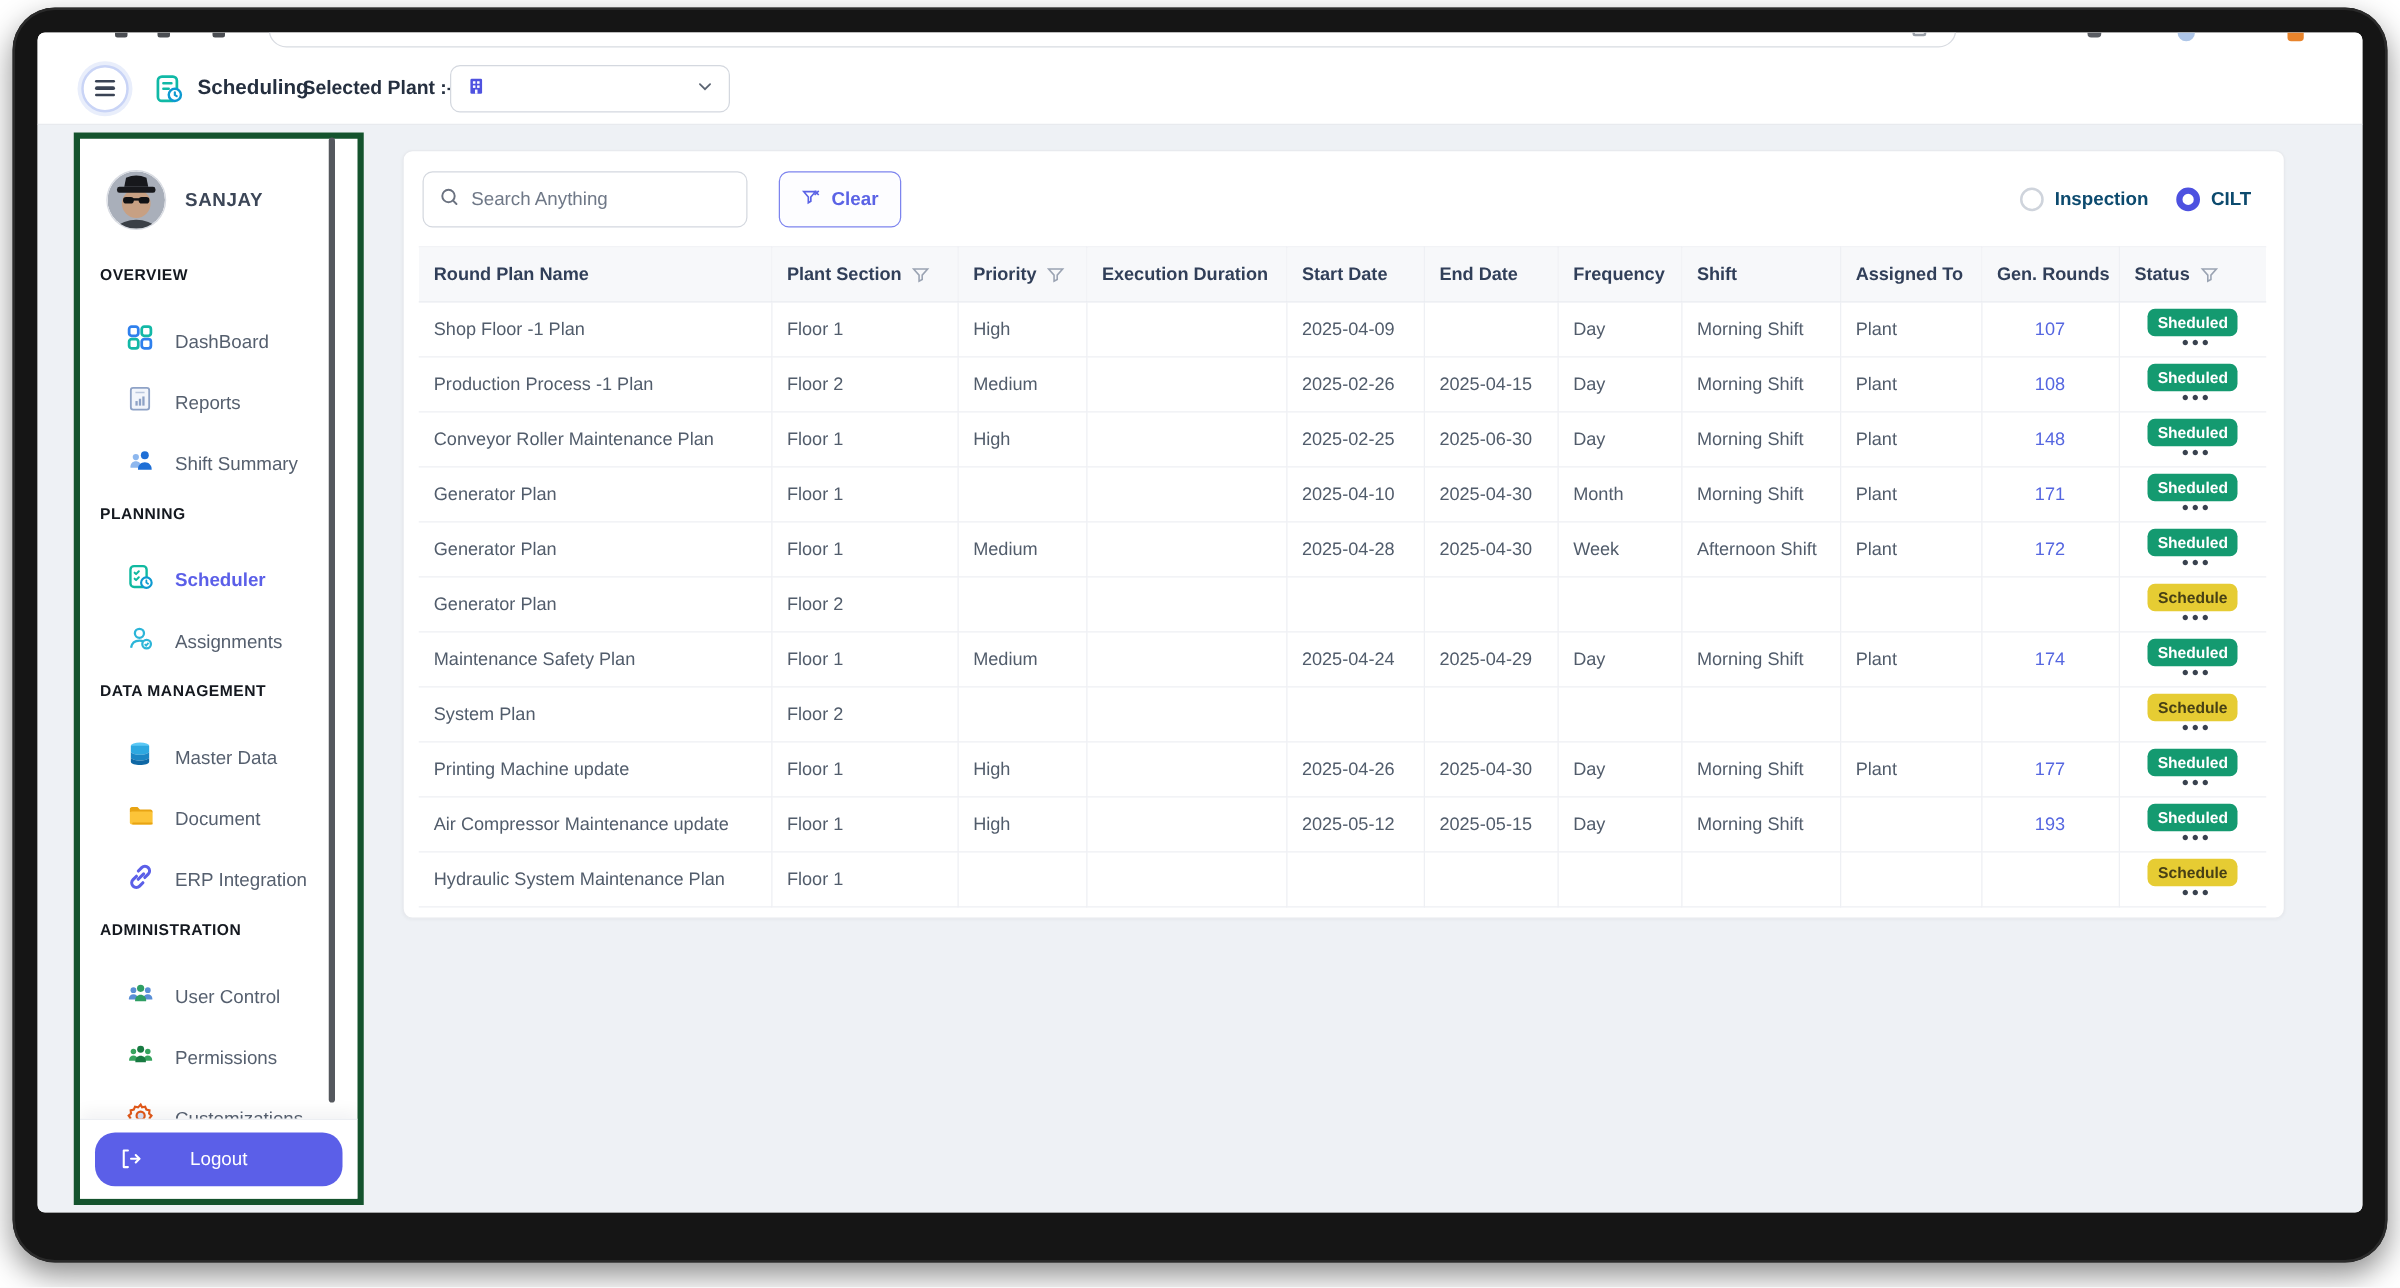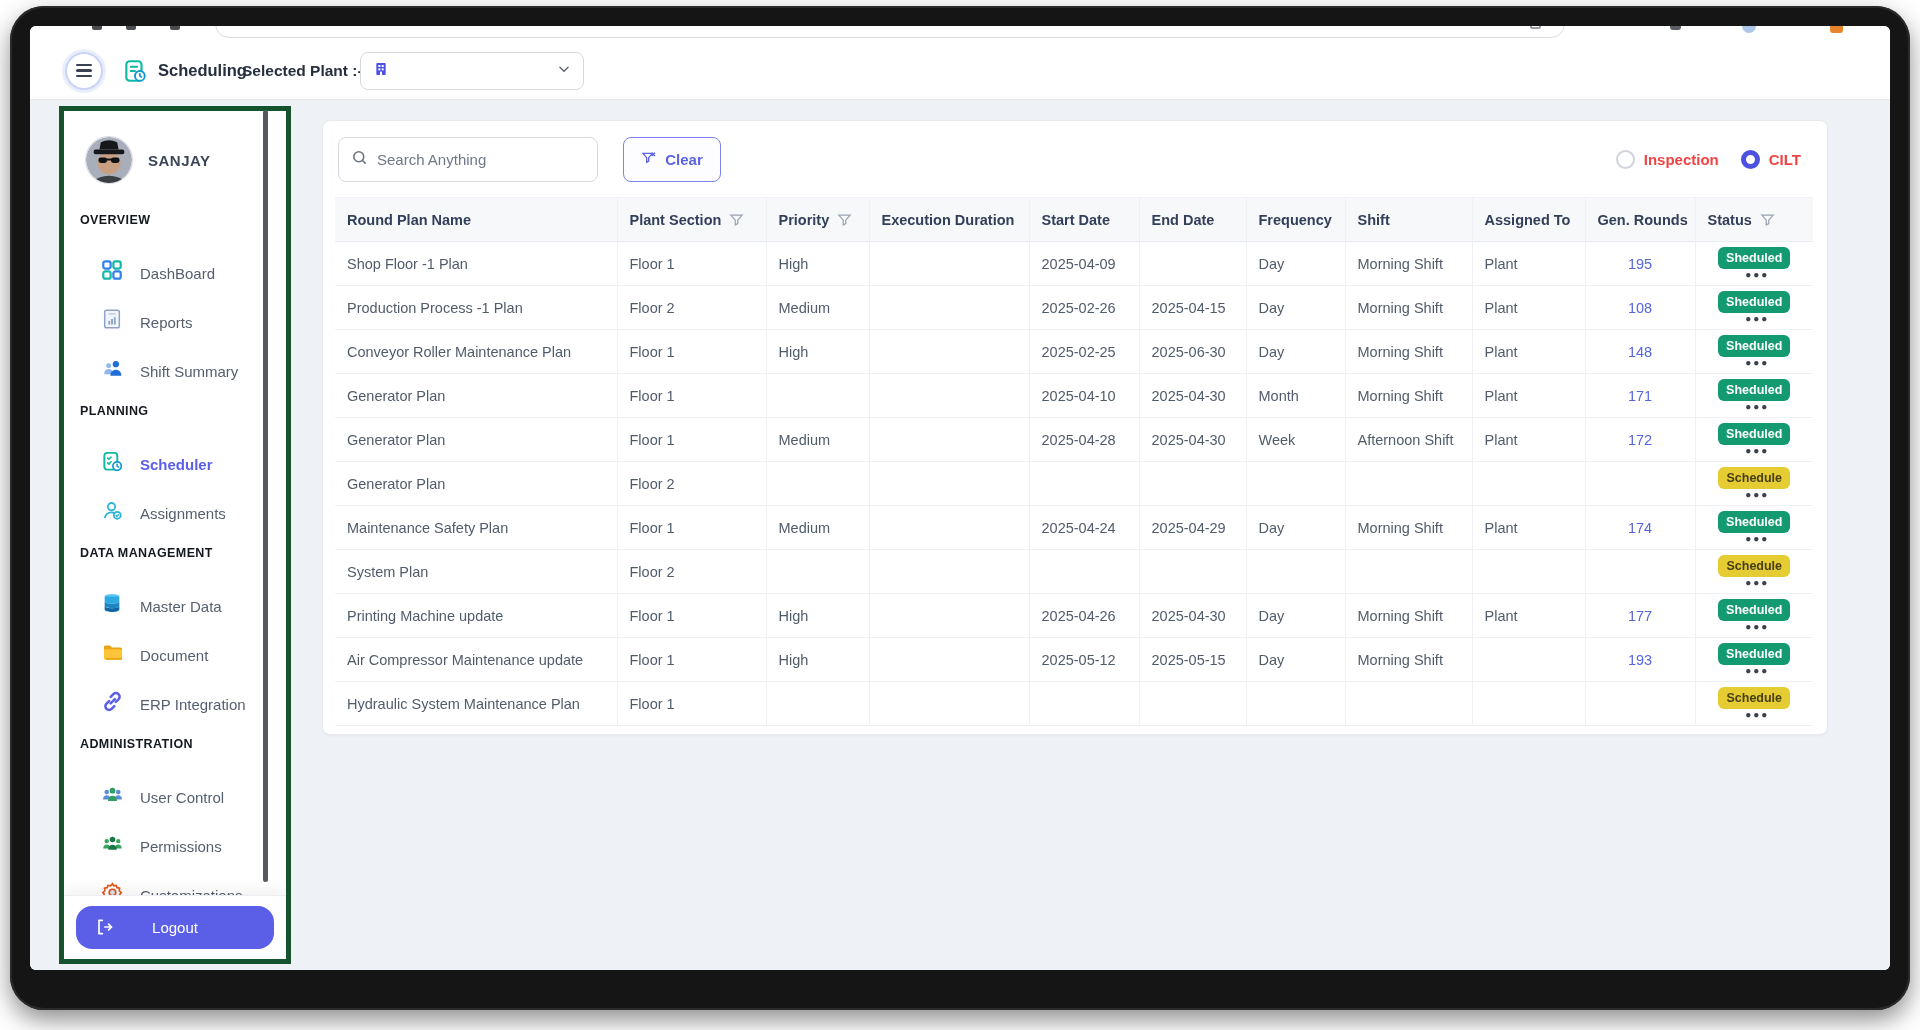--- a/index.html
+++ b/index.html
@@ -53,21 +53,21 @@
   .main-card { position:absolute; left:292px; top:20px; width:1506px; height:615px; background:#ffffff; border:1px solid #e8eaee; border-radius:8px; box-shadow:0 1px 3px rgba(16,24,40,.04); overflow:hidden; }
   .toolbar { position:relative; height:76px; }
   .search-box { position:absolute; left:15px; top:16px; width:260px; height:45px; border:1px solid #d4d8df; border-radius:8px; background:#fff; display:flex; align-items:center; padding:0 12px; gap:9px; }
   .search-box input { border:none; outline:none; flex:1; font-size:15px; color:#374151; font-family:"Liberation Sans", sans-serif; background:transparent; }
   .search-box input::placeholder { color:#6f7887; }
   .clear-btn { position:absolute; left:300px; top:16px; width:98px; height:45px; border:1.5px solid #7d84ee; border-radius:8px; background:#fdfdff; color:#5b63e5; font-size:15px; font-weight:700; font-family:"Liberation Sans", sans-serif; display:flex; align-items:center; justify-content:center; gap:8px; cursor:pointer; }
   .radio-group { position:absolute; right:26px; top:16px; height:45px; display:flex; align-items:center; gap:22px; }
   .radio { display:flex; align-items:center; gap:9px; cursor:pointer; }
   .radio-circle { width:19px; height:19px; border-radius:50%; background:#fff; border:2px solid #cfd4dc; }
   .radio-circle.checked { border:5.5px solid #4d51e0; }
-  .radio .r-label { font-size:15px; font-weight:700; color:#ef4444; }
+  .radio .r-label { font-size:15px; font-weight:700; color:#0c4a6e; }
 
   
   table.grid { position:absolute; left:12px; top:76px; width:1478px; border-collapse:collapse; table-layout:fixed; }
   table.grid th { background:#f7f8fa; height:44px; text-align:left; padding:0 12px; font-size:14.5px; font-weight:700; color:#313f59; border-right:1px solid #eef0f4; border-bottom:1px solid #e7eaef; border-top:1px solid #eef0f4; white-space:nowrap; overflow:hidden; }
   table.grid th .th-wrap { display:flex; align-items:center; gap:8px; }
   table.grid td { height:44px; padding:0 12px; font-size:14.5px; color:#515c6b; border-right:1px solid #eef0f4; border-bottom:1px solid #eef0f4; white-space:nowrap; overflow:hidden; background:#fff; }
   table.grid th:last-child, table.grid td:last-child { border-right:none; }
   td.rounds { text-align:center; }
   td.rounds span { color:#5566e0; cursor:pointer; }
   .status-cell { display:flex; align-items:center; justify-content:space-between;flex-direction:column; }
@@ -418,21 +418,21 @@
               <tr>
                 <td>Shop Floor -1 Plan</td>
                 <td>Floor 1</td>
                 <td>High</td>
                 <td></td>
                 <td>2025-04-09</td>
                 <td></td>
                 <td>Day</td>
                 <td>Morning Shift</td>
                 <td>Plant</td>
-                <td class="rounds"><span>195</span></td>
+                <td class="rounds"><span>107</span></td>
                 <td>
                   <span class="status-cell">
                     <span class="badge green">Sheduled</span>
                     <span class="row-actions">●●●</span>
                   </span>
                 </td>
               </tr>
               <tr>
                 <td>Production Process -1 Plan</td>
                 <td>Floor 2</td>

